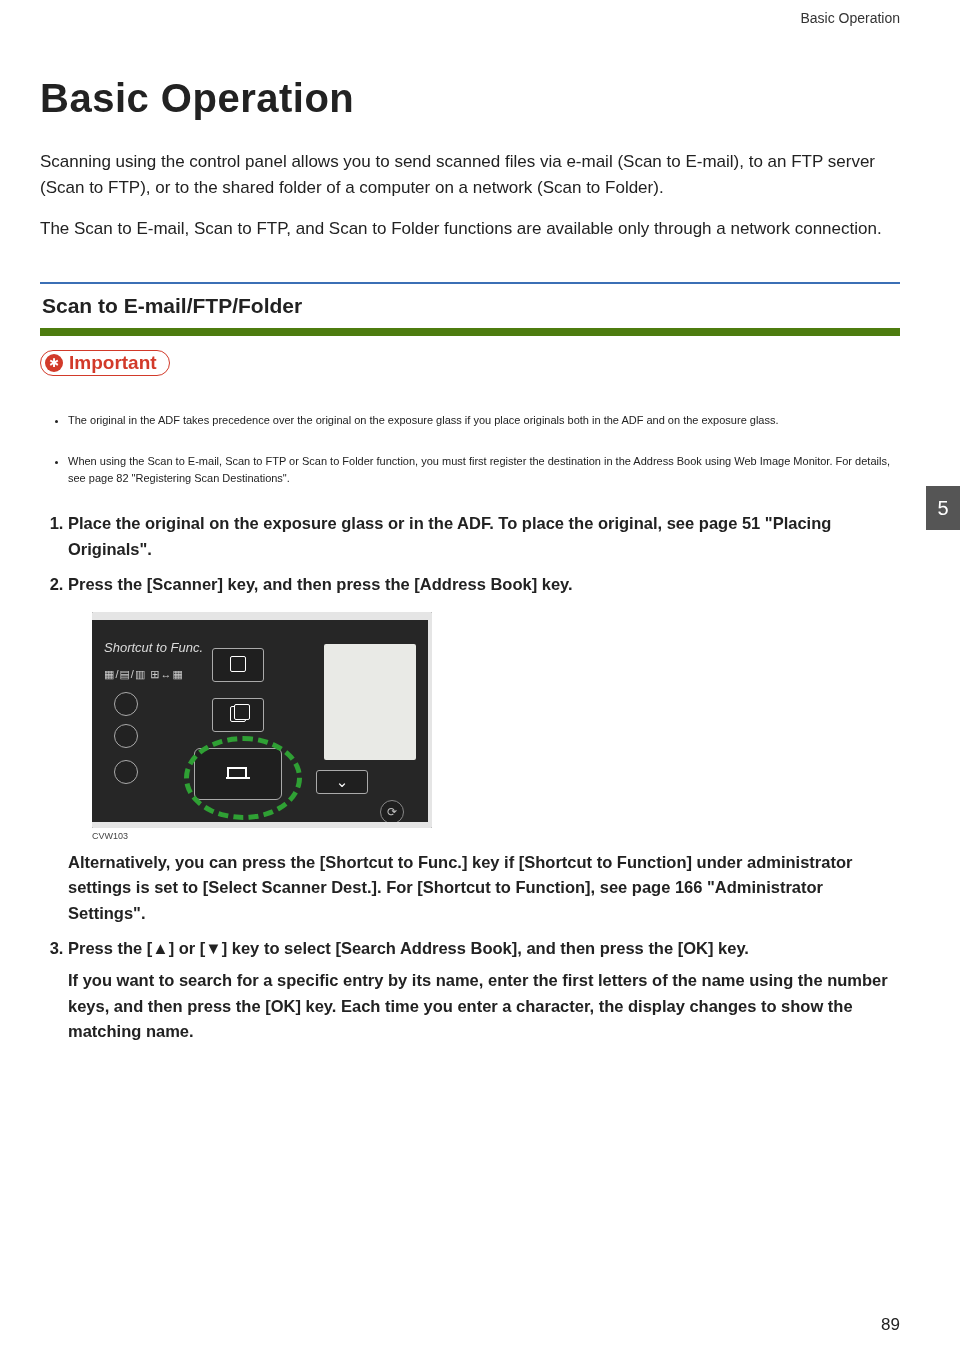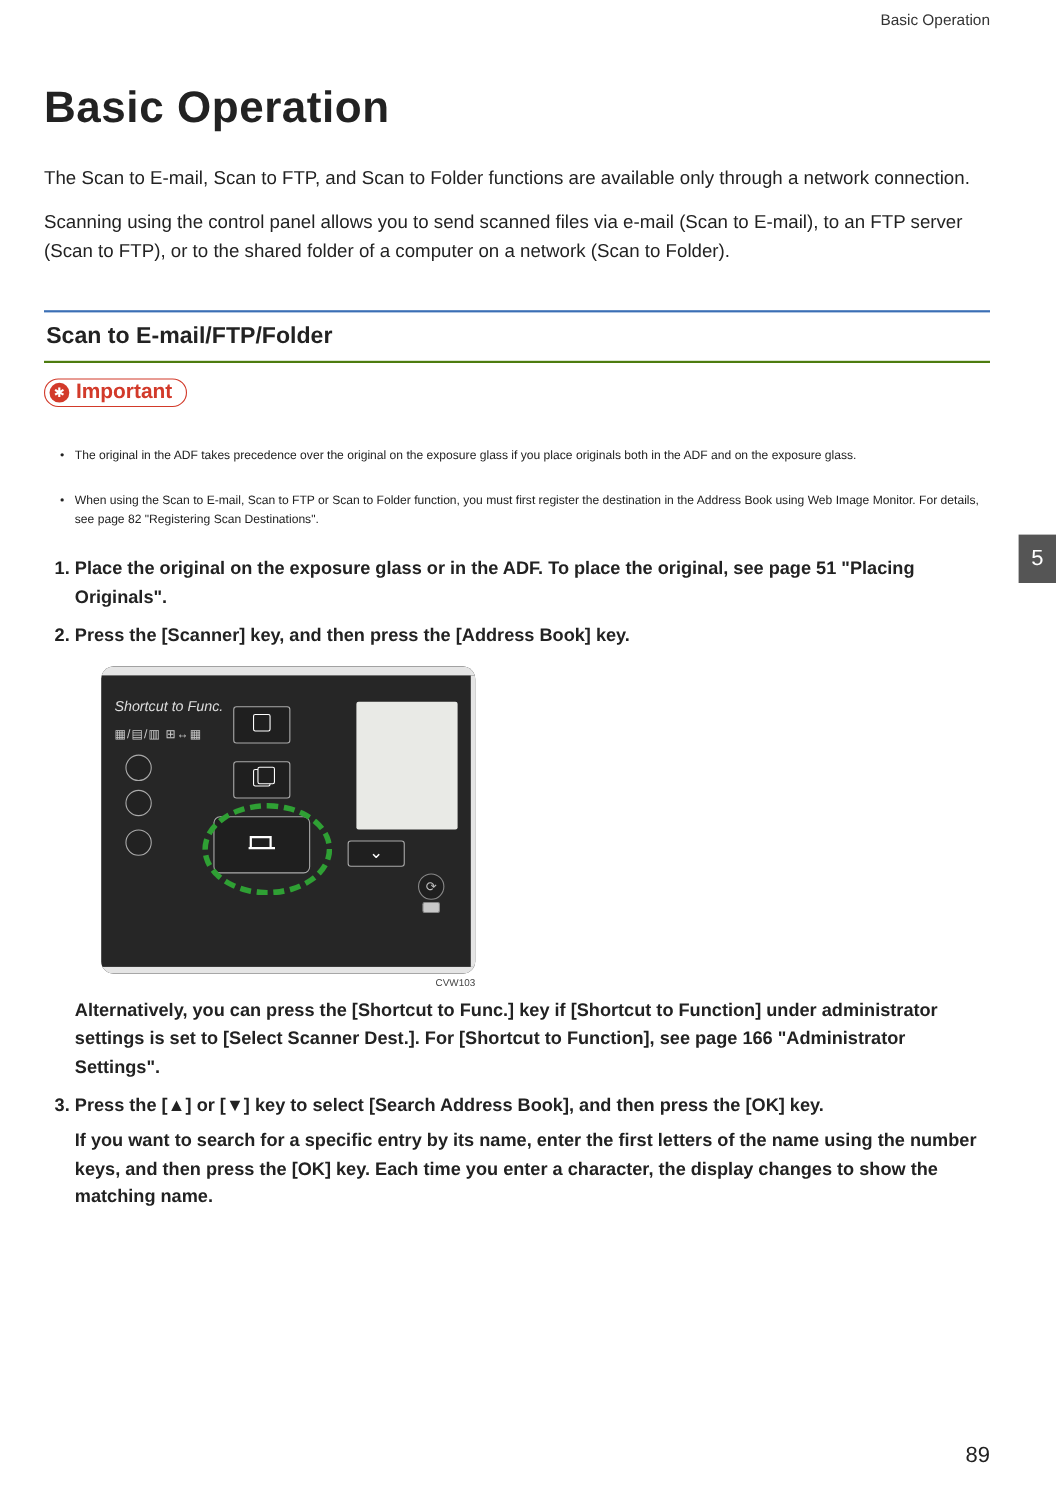--- a/index.html
+++ b/index.html
@@ -31,21 +31,21 @@
   }
   p.intro {
     font-size: 17px;
     line-height: 1.55;
     margin: 0 0 14px 0;
     font-weight: 300;
   }
   .section-head {
     margin-top: 40px;
     border-top: 2px solid #3b6fb5;
-    border-bottom: 2px solid #4d7c0f;
+    border-bottom: 8px solid #4d7c0f;
     padding: 10px 0 10px 2px;
   }
   .section-head h2 {
     font-size: 21px;
     font-weight: 600;
     margin: 0;
   }
   .important-badge {
     display: inline-flex;
     align-items: center;
@@ -114,32 +114,32 @@
     font-size: 20px;
     font-weight: 400;
     display: flex;
     align-items: center;
     justify-content: center;
   }
   .page-num {
     position: absolute;
     bottom: 24px;
     right: 60px;
-    font-size: 20px;
+    font-size: 17px;
   }
   
   .panel-wrap {
     margin: 14px 0 6px 24px;
   }
   .panel {
     width: 340px;
-    height: 279px;
+    height: 216px;
     background: #262626;
     position: relative;
-    border-radius: 11px;
+    border-radius: 1px;
     overflow: hidden;
   }
   .panel::before {
     content: "";
     position: absolute;
     left: 0; top: 0; right: 0;
     height: 8px;
     background: #e5e5e5;
   }
   .panel::after {
@@ -210,21 +210,21 @@
   }
   .panel-overlay-right {
     position: absolute;
     right: 0; top: 8px; bottom: 6px;
     width: 4px;
     background: #e5e5e5;
   }
   .fig-caption {
     font-size: 9px;
     color: #444;
-    text-align: right;
+    text-align: left;
     width: 340px;
     margin-top: 2px;
   }
   
   .gbox {
     display:inline-block;
     width:14px; height:14px;
     border:1.5px solid #fff;
     border-radius:2px;
   }
@@ -240,22 +240,22 @@
   }
 </style>
 </head>
 <body>
 
 <div class="page">
   <div class="running-header">Basic Operation</div>
 
   <h1 class="title">Basic Operation</h1>
 
+  <p class="intro">Scanning using the control panel allows you to send scanned files via e-mail (Scan to E-mail), to an FTP server (Scan to FTP), or to the shared folder of a computer on a network (Scan to Folder).</p>
   <p class="intro">The Scan to E-mail, Scan to FTP, and Scan to Folder functions are available only through a network connection.</p>
-  <p class="intro">Scanning using the control panel allows you to send scanned files via e-mail (Scan to E-mail), to an FTP server (Scan to FTP), or to the shared folder of a computer on a network (Scan to Folder).</p>
 
   <div class="section-head">
     <h2>Scan to E-mail/FTP/Folder</h2>
   </div>
 
 
   <div class="important-badge">
     <span class="star">✱</span>
     <span class="label">Important</span>
   </div>

